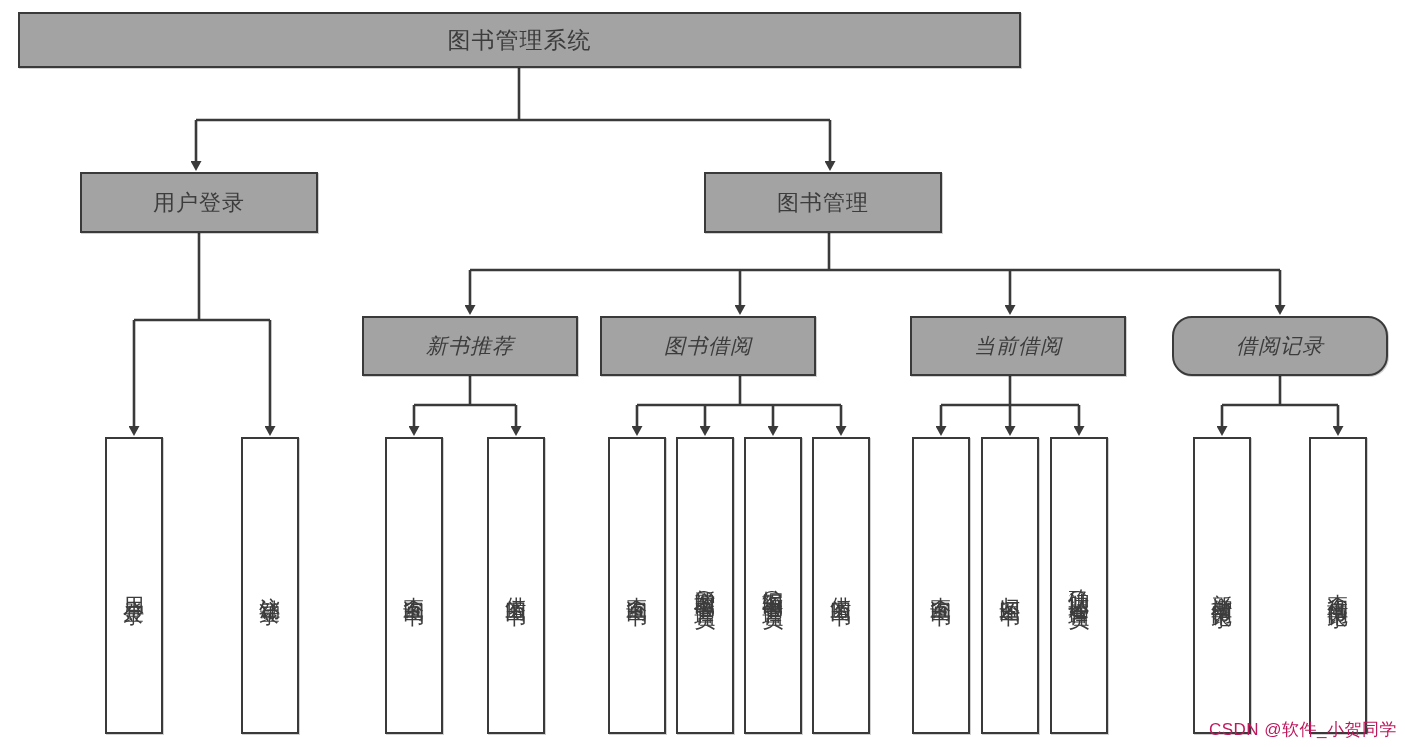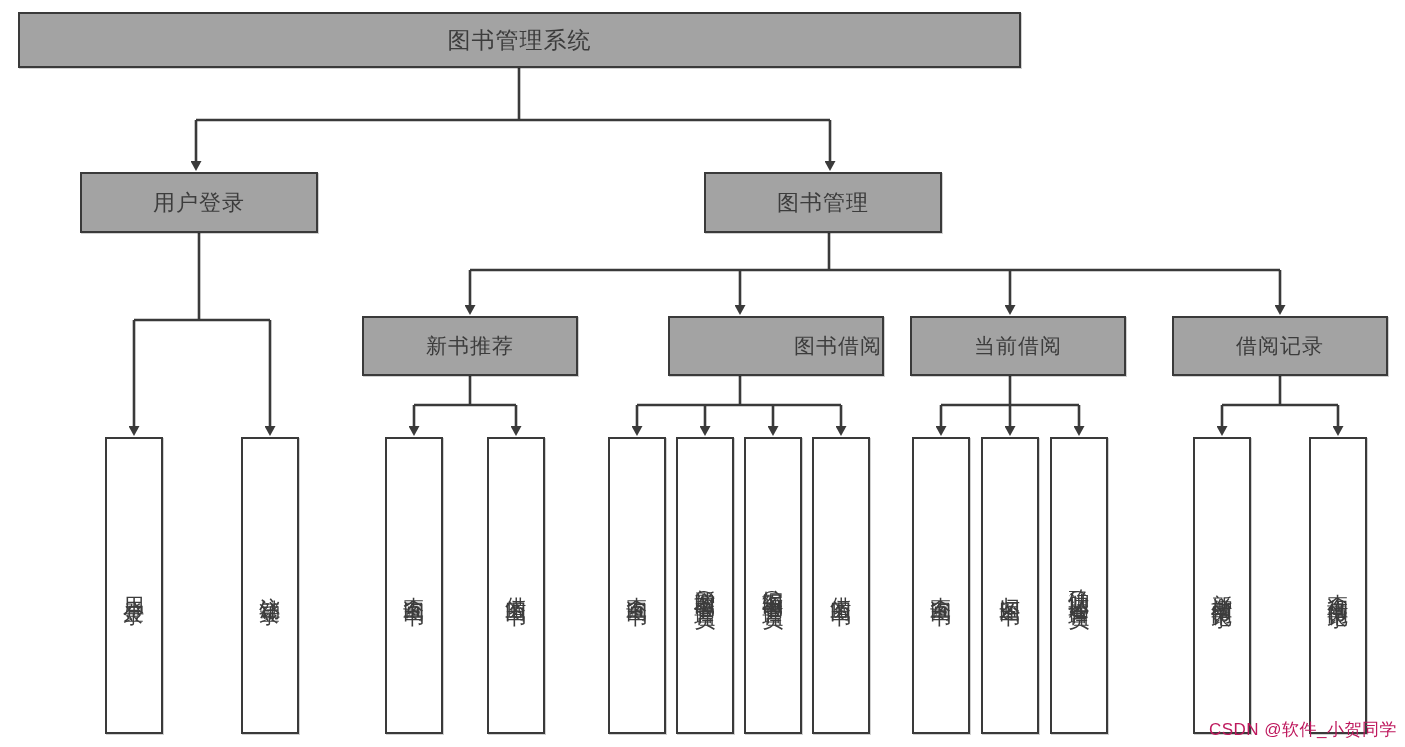--- a/index.html
+++ b/index.html
@@ -33,21 +33,21 @@
     display: flex;
     align-items: center;
     justify-content: center;
     color: #3c3c3c;
     font-size: 22px;
     letter-spacing: 1px;
     box-shadow: 1px 1px 0 rgba(0,0,0,0.18);
   }
   .node.root   { font-size: 23px; }
   .node.lvl1   { font-size: 22px; }
-  .node.lvl2   { font-size: 21px; }
+  .node.lvl2   { font-size: 21px; font-style: italic; }
   .leaf {
     position: absolute;
     box-sizing: border-box;
     border: 2.5px solid #3a3a3a;
     background: #ffffff;
     display: flex;
     align-items: center;
     justify-content: center;
     box-shadow: 1px 1px 0 rgba(0,0,0,0.18);
   }
@@ -135,27 +135,27 @@
   <div class="node lvl1" style="left:80px; top:172px; width:238px; height:61px;">
     <span>用户登录</span>
   </div>
   <div class="node lvl1" style="left:680px; top:172px; width:238px; height:61px;margin-left:24px;">
     <span>图书管理</span>
   </div>
 
   <div class="node lvl2" style="left:362px; top:316px; width:216px; height:60px;">
     <span>新书推荐</span>
   </div>
-  <div class="node lvl2" style="left:668px; top:316px; width:216px; height:60px;justify-content:flex-end;">
+  <div class="node lvl2" style="left:600px; top:316px; width:216px; height:60px;">
     <span>图书借阅</span>
   </div>
   <div class="node lvl2" style="left:902px; top:316px; width:216px; height:60px;margin-left:8px;">
     <span>当前借阅</span>
   </div>
-  <div class="node lvl2" style="left:1172px; top:316px; width:216px; height:60px;">
+  <div class="node lvl2" style="left:1172px; top:316px; width:216px; height:60px;border-radius:20px;">
     <span>借阅记录</span>
   </div>
 
   <div class="leaf" style="left:105px; top:437px; width:58px; height:297px;">
     <span class="vtext">用户登录</span>
   </div>
   <div class="leaf" style="left:241px; top:437px; width:58px; height:297px;">
     <span class="vtext">注销登录</span>
   </div>
 

